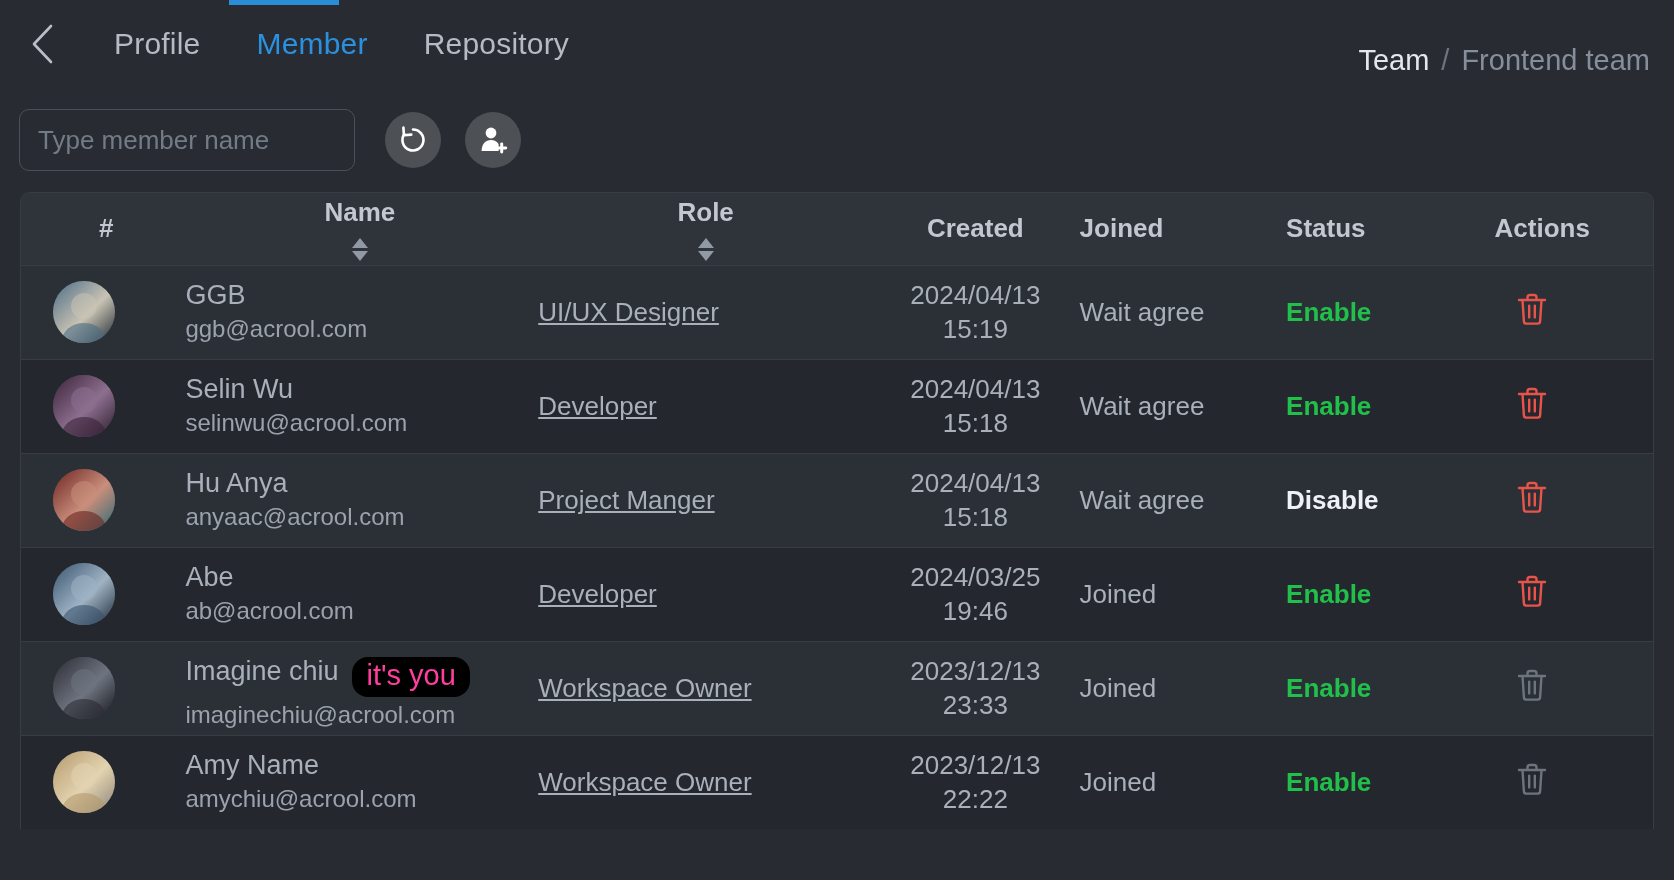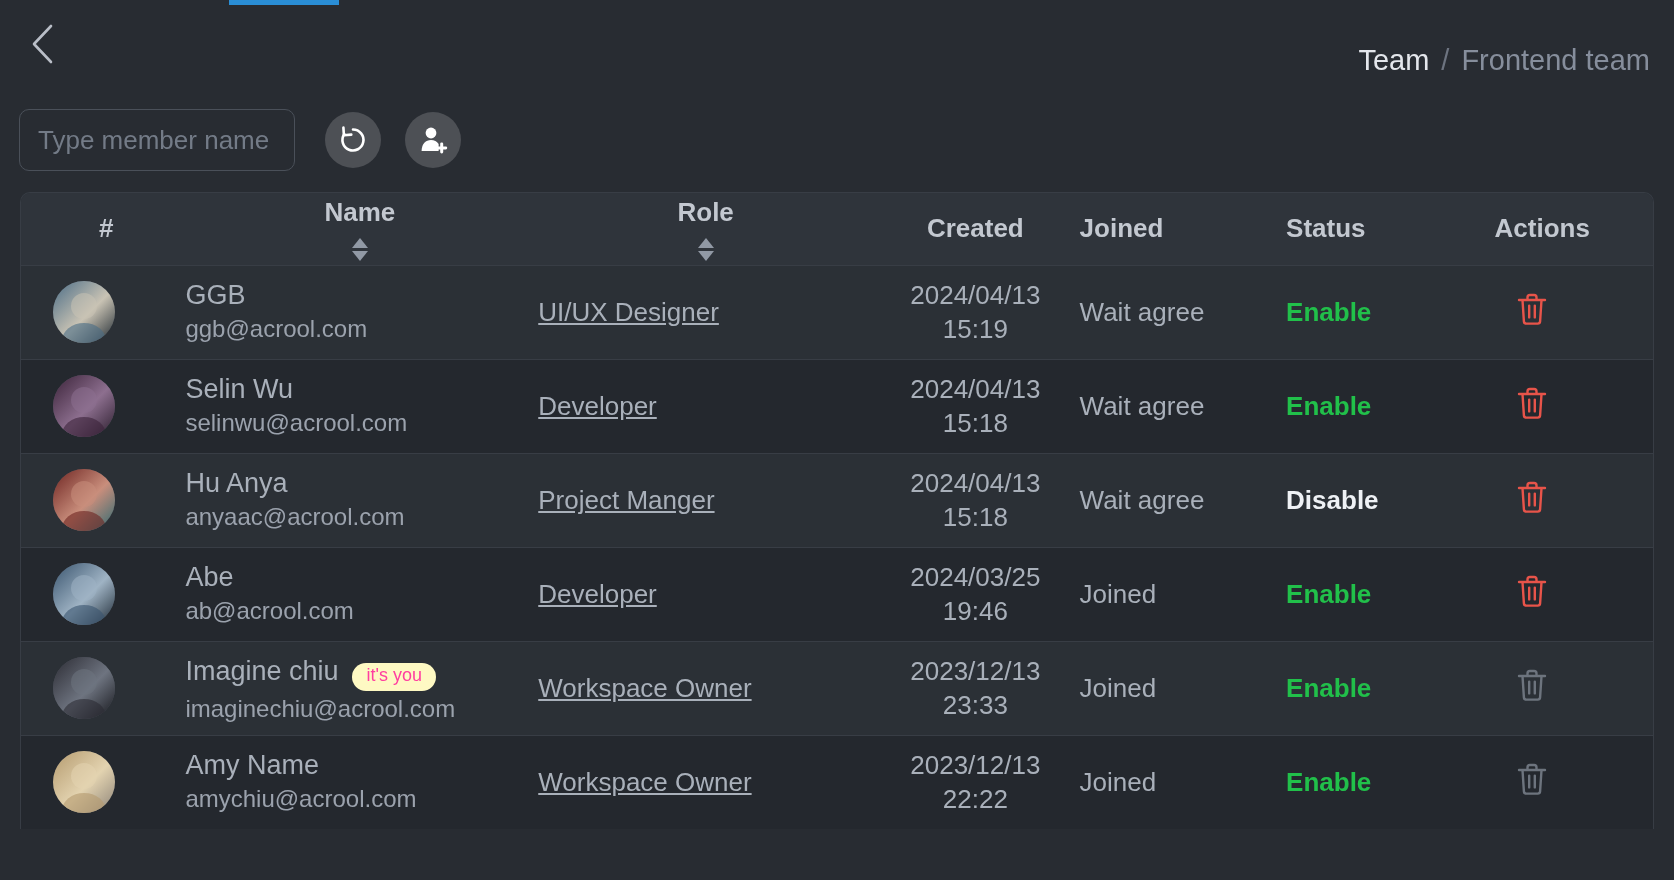--- a/index.html
+++ b/index.html
@@ -53,21 +53,21 @@
   .bc-sep  { color: #6d7480; }
   .bc-leaf { color: #868e9c; }
 
   
   .toolbar {
     display: flex; align-items: center;
     padding: 8px 0 0 19px;
     height: 96px;
   }
   .search-box {
-    width: 276px; height: 62px;
+    width: 336px; height: 62px;
     border: 1px solid #4a5059;
     border-radius: 10px;
     background: transparent;
     display: flex; align-items: center;
     padding: 0 18px;
   }
   .search-box input {
     width: 100%;
     background: transparent;
     border: none;
@@ -151,23 +151,23 @@
     overflow: hidden;
     position: relative;
   }
   .avatar svg { display: block; width: 100%; height: 100%; }
 
   .name-cell { padding-left: 4px; }
   .name-line { display: flex; align-items: center; gap: 14px; }
   .name-text { font-size: 27px; color: #a9b0ba; line-height: 1.2; }
   .email-text { font-size: 24px; color: #9ba2ad; line-height: 1.35; margin-top: 2px; }
   .badge-you {
-    background: #fef9c3;
+    background: #000000;
     color: #ff3ea0;
-    font-size: 18px;
+    font-size: 29px;
     border-radius: 16px;
     padding: 3px 14px 5px;
     line-height: 1.1;
     white-space: nowrap;
     margin-top: 12px;
   }
 
   .role-cell { padding-left: 4px; text-decoration: underline; }
   .created-cell { text-align: center; line-height: 1.32; }
   .joined-cell  { padding-left: 2px; }
@@ -185,20 +185,25 @@
   <div class="tab-indicator"></div>
 
   <div class="back-btn">
     <span>
       <svg width="26" height="42" viewBox="0 0 26 42" fill="none">
         <path d="M22 3 L5 21 L22 39" stroke="#b9bec7" stroke-width="2.6" stroke-linecap="round" stroke-linejoin="round"></path>
       </svg>
     </span>
   </div>
 
+  <div class="tabs">
+    <div class="tab">Profile</div>
+    <div class="tab active">Member</div>
+    <div class="tab">Repository</div>
+  </div>
 
   <div class="breadcrumb">
     <span class="bc-root">Team</span>
     <span class="bc-sep">/</span>
     <span class="bc-leaf">Frontend team</span>
   </div>
 </div>
 
 <div class="toolbar">
   <div class="search-box">

